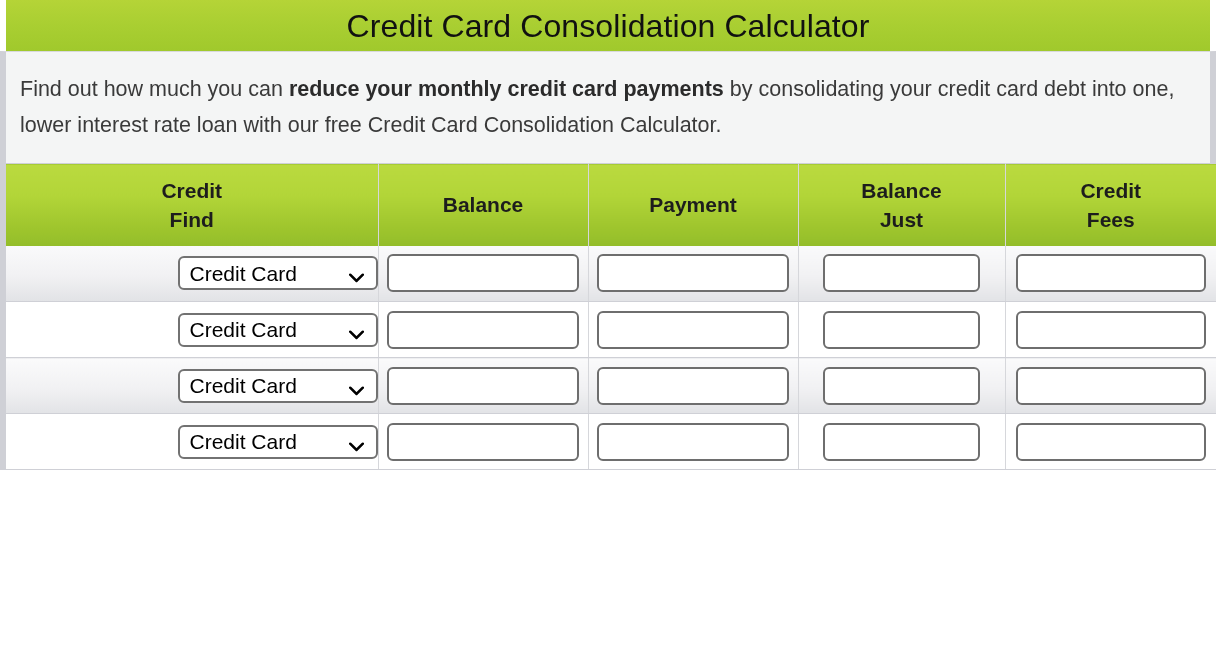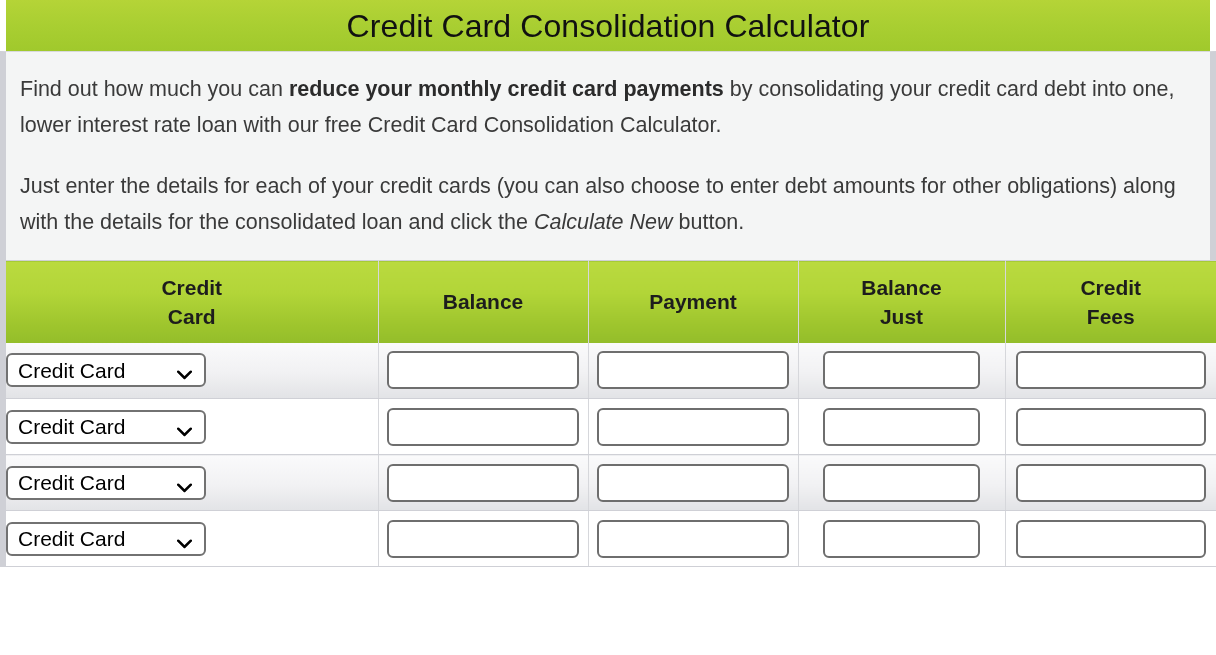--- a/index.html
+++ b/index.html
@@ -112,21 +112,21 @@
   .grid tbody tr.odd td {
     background: linear-gradient(to bottom, #fafafb 0%, #f1f1f3 55%, #e2e3e6 100%);
   }
 
   .cell-inner {
     display: flex;
     align-items: center;
     justify-content: center;
     height: 100%;
   }
-  .cell-inner.type-cell { justify-content: flex-start; }
+  .cell-inner.type-cell { justify-content: flex-end; }
 
   
   .sel {
     position: relative;
     display: inline-flex;
     align-items: center;
     width: 200px;
     height: 34px;
     box-sizing: border-box;
     border: 2px solid #727272;
@@ -174,36 +174,35 @@
 <body>
 
 <div class="calculator">
 
   <div class="title-bar">
     <span class="title-text">Credit Card Consolidation Calculator</span>
   </div>
 
   <div class="intro">
     <p><span>Find out how much you can </span><strong>reduce your monthly credit card payments</strong><span> by consolidating your credit card debt into one, lower interest rate loan with our free Credit Card Consolidation Calculator.</span></p>
-    <p><span>Just enter the details for each of your credit cards (you can also choose to enter debt amounts for other obligations) along with the details for the consolidated loan and click the </span><em>Calculate New</em><span> button.</span></p>
   </div>
 
   <table class="grid">
     <colgroup>
       <col class="c-type">
         <col class="c-bal">
         <col class="c-pay">
         <col class="c-int">
         <col class="c-fee">
     </colgroup>
     <thead>
       <tr>
         <th>
           <div>Credit</div>
-          <div>Card</div>
+          <div>Find</div>
         </th>
         <th>
           <div>Balance</div>
         </th>
         <th>
           <div>Payment</div>
         </th>
         <th>
           <div>Balance</div>
           <div>Just</div>

